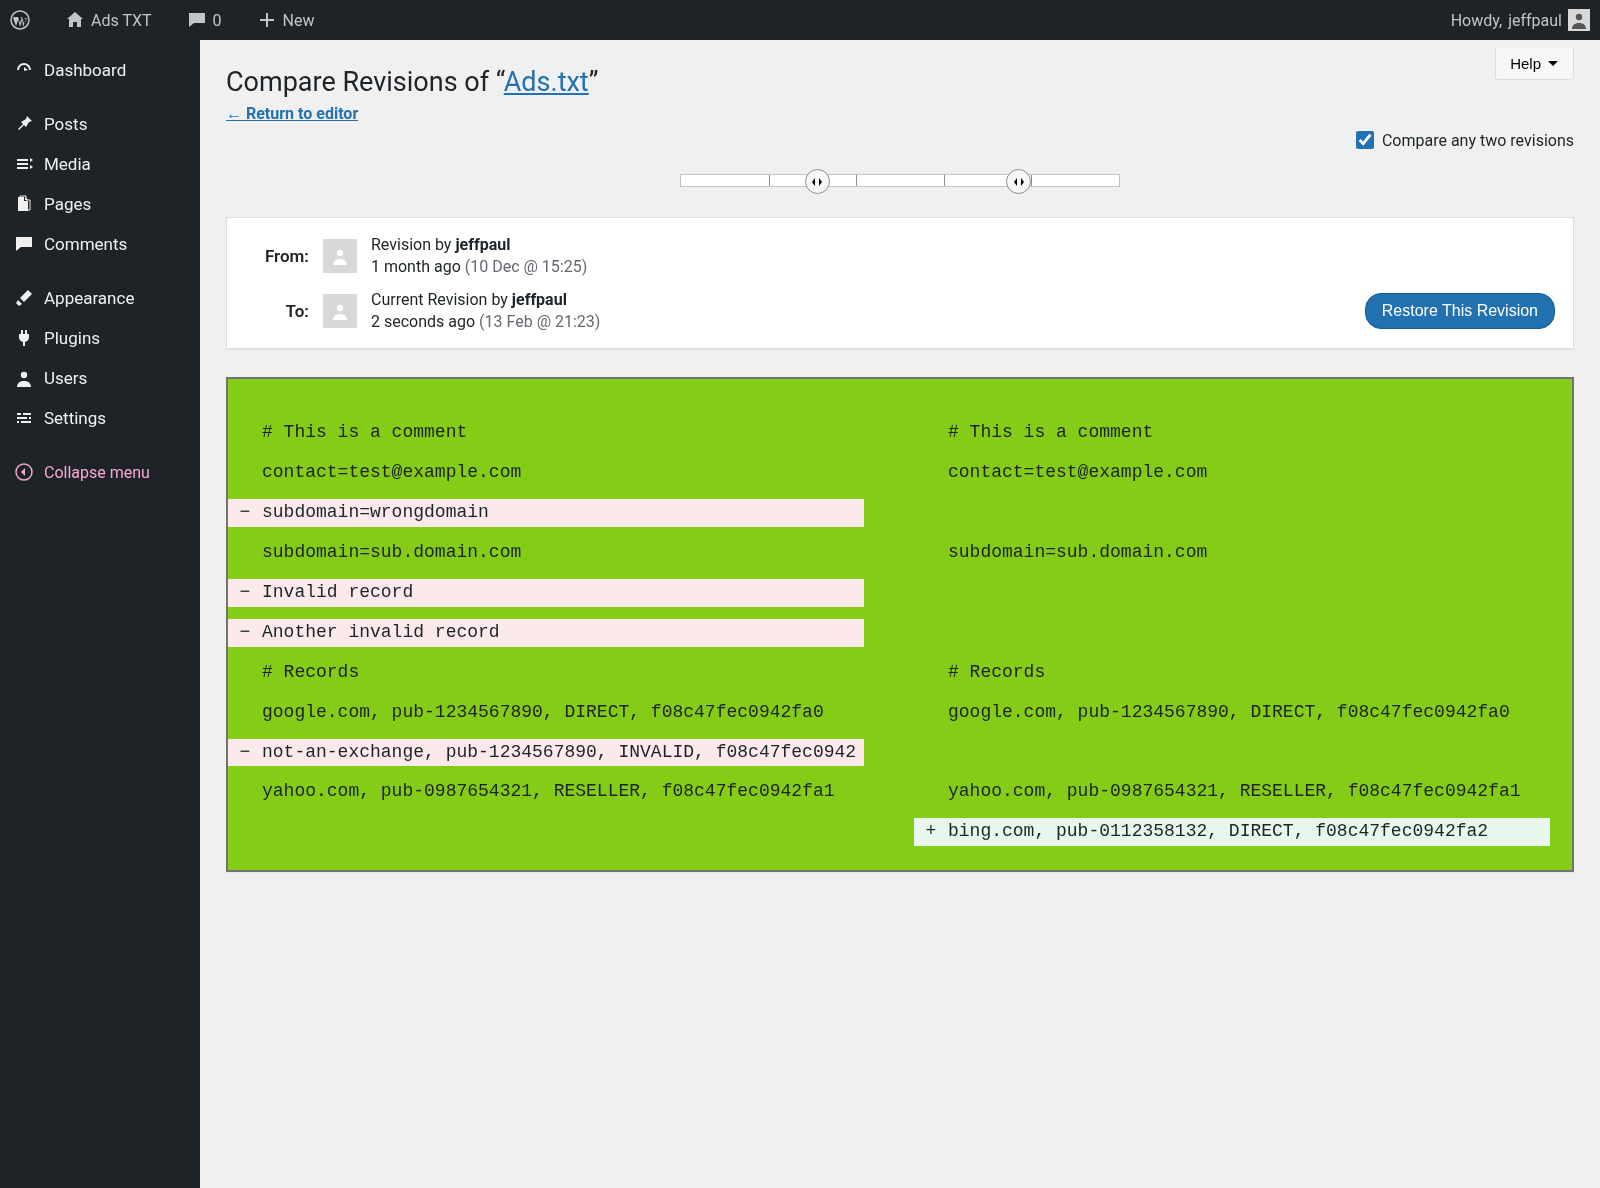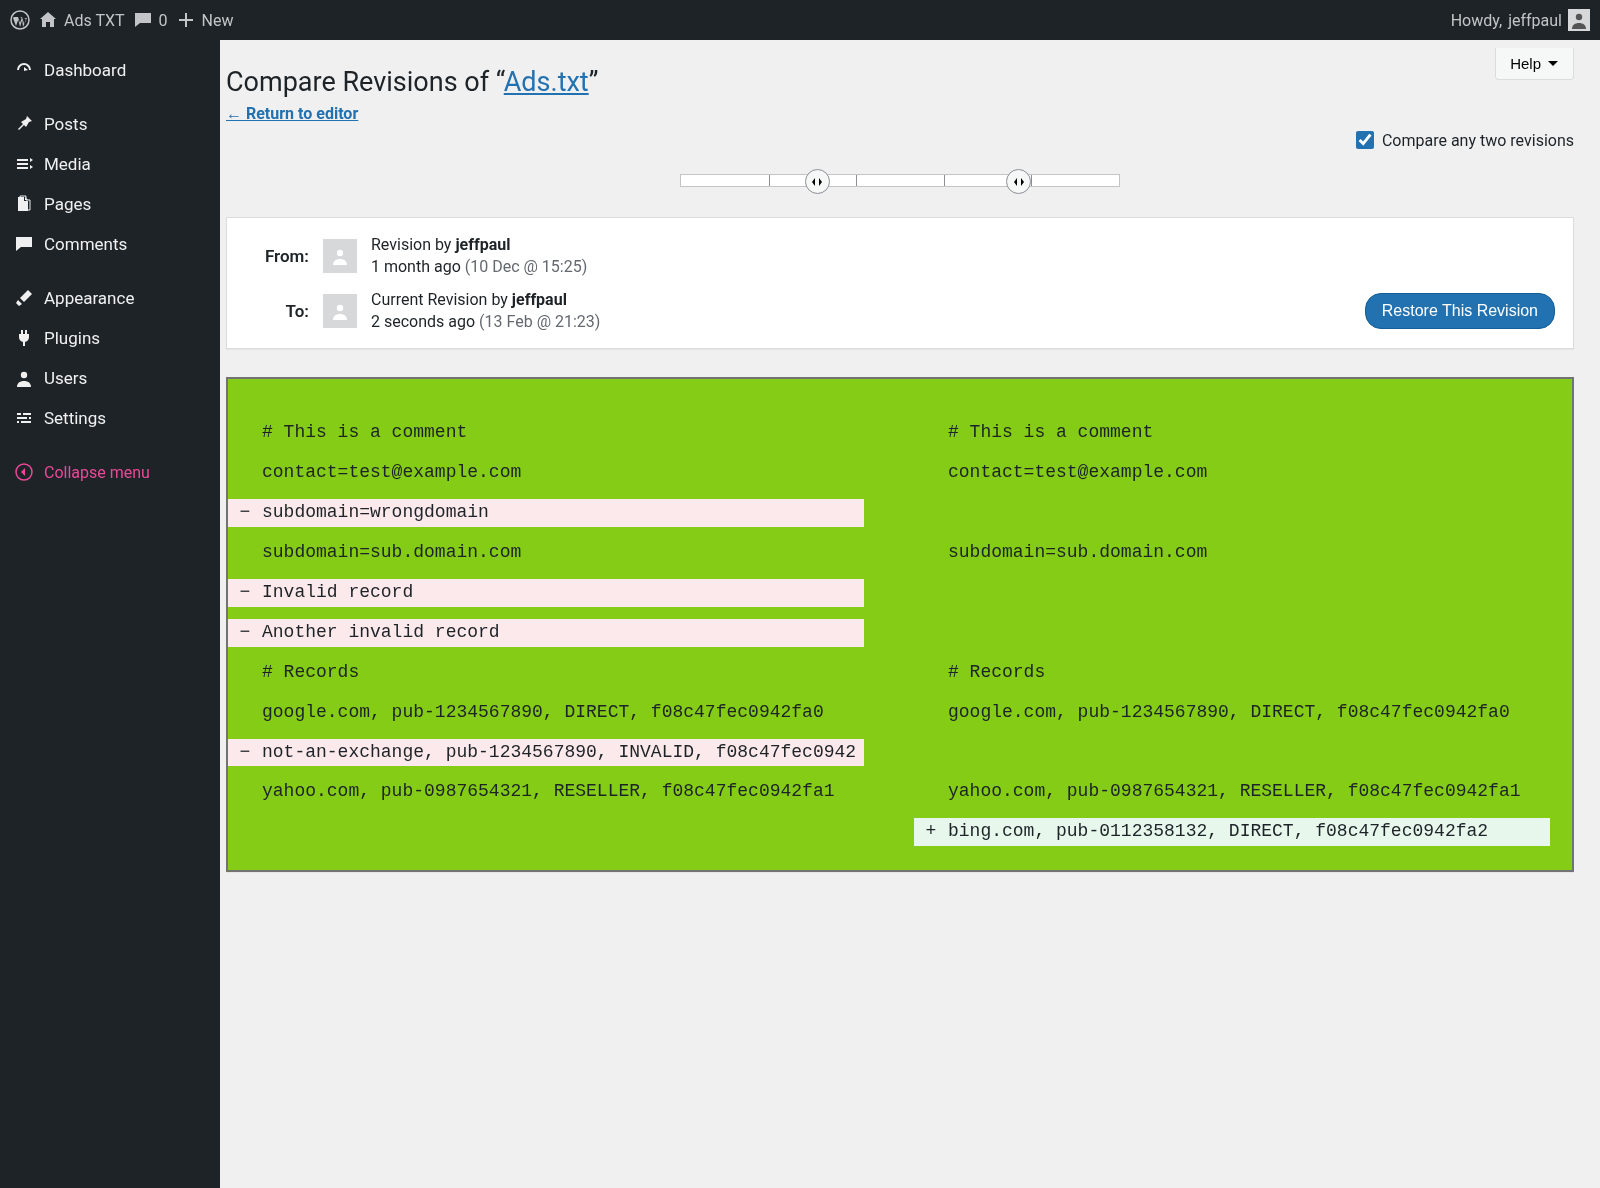--- a/index.html
+++ b/index.html
@@ -19,51 +19,51 @@
     position: absolute;
     top: 0; left: 0; right: 0;
     height: 40px;
     background: #1d2327;
     color: #c3c4c7;
     display: flex;
     align-items: center;
     padding: 0 10px;
     font-size: 16px;
   }
-  #admin-bar .grp { display: flex; align-items: center; gap: 8px; text-align: right; }
+  #admin-bar .grp { display: flex; align-items: center; gap: 35px; text-align: right; }
   #admin-bar .item { display: flex; align-items: center; gap: 6px; color: #c3c4c7; cursor: pointer; }
   #admin-bar .spacer { flex: 1; }
   #admin-bar .avatar {
     width: 22px; height: 22px;
     background: #d7d8da;
     display: inline-flex; align-items: center; justify-content: center;
     color: #555;
   }
   svg.ico { width: 20px; height: 20px; fill: currentColor; }
 
   
   #sidebar {
     position: absolute;
     top: 40px; left: 0; bottom: 0;
-    width: 220px;
+    width: 200px;
     background: #1d2327;
     color: #c3c4c7;
     padding-top: 10px;
   }
   #sidebar .menu-item {
     display: flex;
     align-items: center;
     gap: 10px;
     padding: 10px 14px;
     font-size: 17px;
     color: #f0f0f1;
     cursor: pointer;
   }
   #sidebar .menu-sep { height: 14px; }
-  #sidebar .collapse-item { color: #ec4899; font-size: 16px; }
+  #sidebar .collapse-item { color: #f9a8d4; font-size: 16px; }
 
   
   #content {
     position: absolute;
     top: 40px; left: 200px; right: 0; bottom: 0;
     overflow: visible;
     padding: 0 26px 26px 26px;
   }
 
   #help-tab-wrap {

